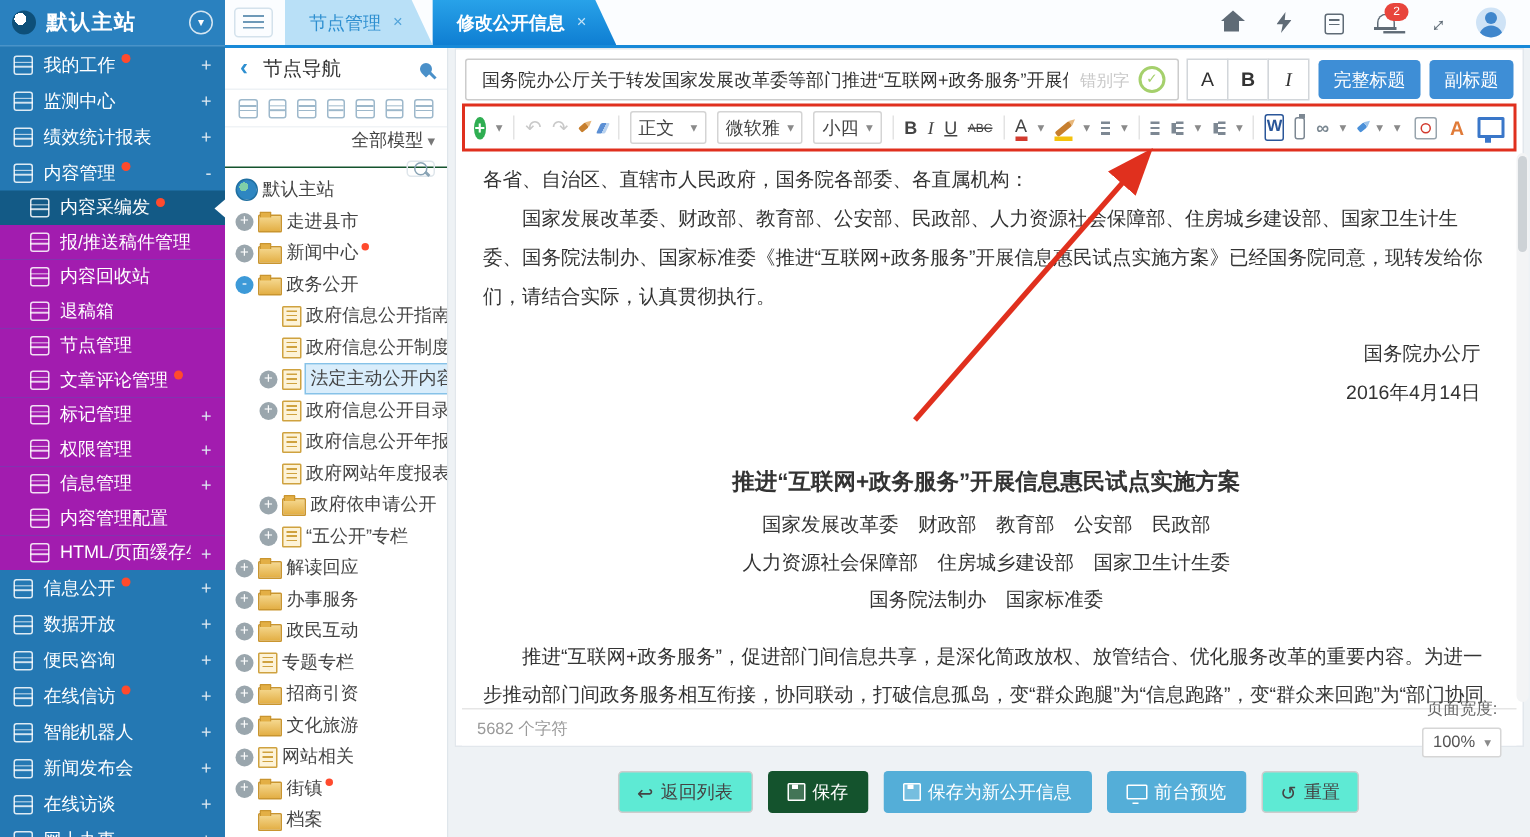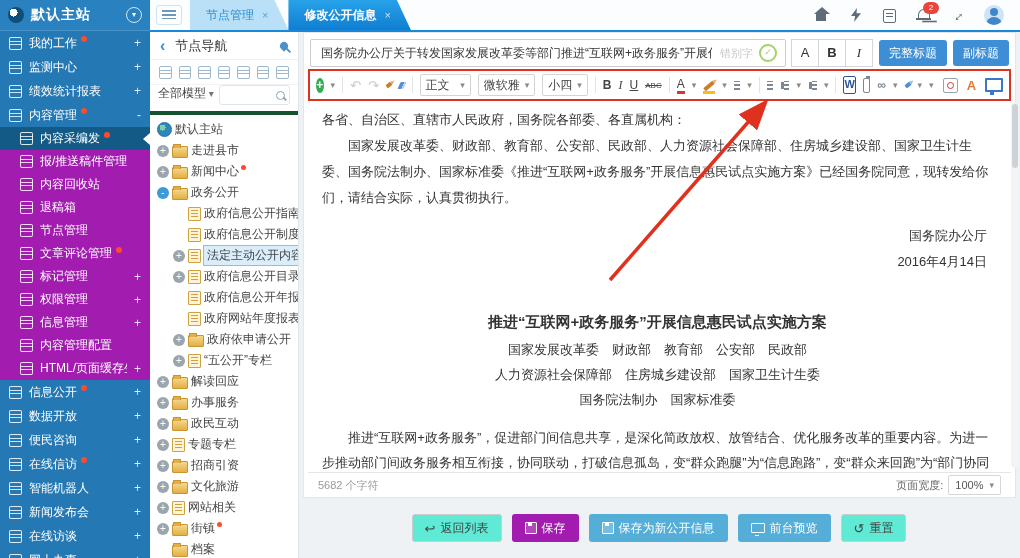--- a/index.html
+++ b/index.html
@@ -58,21 +58,21 @@
   .treepanel{position:absolute;left:150px;top:32px;width:148px;bottom:0;background:#fff;border-right:1px solid #dfe6eb;overflow:hidden;z-index:3;}
   .tree-head{height:27px;display:flex;align-items:center;padding:0 10px;font-size:13px;color:#333;border-bottom:1px solid #eef2f5;}
   .back-ch{color:#2e8fd0;font-size:13px;margin-right:10px;}
   .back-ch::after{content:"‹";font-size:16px;font-weight:bold;}
   .tree-title{flex:1;}
   .pin{width:8px;height:8px;background:#4a90c9;border-radius:50% 50% 50% 0;transform:rotate(-45deg);position:relative;}
   .pin::after{content:"";position:absolute;left:3px;top:7px;width:1.5px;height:6px;background:#4a90c9;}
   .tree-tools{height:24px;display:flex;align-items:center;gap:7px;padding:0 9px;border-bottom:1px solid #f0f3f6;}
   .tt{width:11px;height:11px;border:1px solid #9db8cb;border-radius:2px;background:linear-gradient(transparent 3px,#9db8cb 3px,#9db8cb 4px,transparent 4px,transparent 6px,#9db8cb 6px,#9db8cb 7px,transparent 7px);}
   .tt.right{margin-left:auto;}
-  .filter-row{height:26px;display:flex;align-items:flex-start;gap:5px;padding:0 8px;border-bottom:4px solid #14532d;}
+  .filter-row{height:26px;display:flex;align-items:flex-end;gap:5px;padding:0 8px;border-bottom:1px solid #14532d;flex-direction:column;}
   .fsel{font-size:12px;color:#444;white-space:nowrap;}
   .fsel::after{content:" ▾";color:#777;font-size:10px;}
   .fsearch{flex:1;height:18px;border:1px solid #dfe6eb;border-radius:3px;display:flex;align-items:center;justify-content:flex-end;padding:0 4px;}
   .mag{width:7px;height:7px;border:1.5px solid #8aa4b5;border-radius:50%;position:relative;}
   .mag::after{content:"";position:absolute;left:6px;top:6px;width:4px;height:1.5px;background:#8aa4b5;transform:rotate(45deg);}
   .tree{padding:4px 2px;font-size:12px;color:#444;}
   .trow{height:21px;display:flex;align-items:center;gap:3px;padding-left:5px;white-space:nowrap;}
   .trow.d1{padding-left:21px;}
   .tg{width:12px;height:12px;border-radius:50%;flex:0 0 auto;color:#fff;font-size:10px;line-height:11px;text-align:center;}
   .tg.plus{background:#9aa6ad;}
@@ -149,27 +149,27 @@
   .p-right{text-align:right;padding-right:6px;}
   .p-right.first{margin-top:12px;}
   .p-cb{text-align:center;font-weight:bold;font-size:15px;margin-top:32px !important;line-height:30px;}
   .p-c{text-align:center;line-height:25px;}
   .p-last{margin-top:13px !important;line-height:25px;}
   .vscroll{position:absolute;right:1px;top:70px;bottom:90px;width:8px;background:#f3f4f5;border-radius:4px;}
   .vthumb{position:absolute;left:1px;right:1px;top:2px;height:64px;background:#cdd2d6;border-radius:3px;}
 
   .statusbar{position:absolute;left:4px;right:4px;bottom:0;height:24px;background:#fff;border-top:1px solid #e6e6e6;
              display:flex;align-items:center;padding:0 10px;font-size:11px;color:#9a9a9a;}
-  .sb-right{margin-left:auto;display:flex;align-items:center;gap:5px;color:#666;}
+  .sb-right{margin-left:auto;display:flex;align-items:center;gap:5px;color:#666;flex-direction:column;}
   .pw-sel{border:1px solid #d6d6d6;border-radius:2px;height:18px;display:flex;align-items:center;gap:6px;padding:0 6px;background:#fff;color:#555;}
 
   .bottom-strip{position:absolute;left:0;right:0;bottom:0;height:60px;display:flex;align-items:center;justify-content:center;gap:10px;}
   .act{height:28px;border-radius:3px;font-size:12px;display:flex;align-items:center;gap:5px;padding:0 12px;border:1px solid transparent;white-space:nowrap;}
   .act.white{background:#5eead4;border-color:#ccc;color:#444;}
-  .act.dark{background:#a21caf;color:#fff;}
+  .act.dark{background:#14532d;color:#fff;}
   .act.light{background:#54aed8;color:#fff;}
   .ic-back::before{content:"↩";font-size:13px;}
   .ic-reset::before{content:"↺";font-size:13px;}
   .ic-floppy{width:10px;height:10px;background:#fff3;border:1.5px solid #fff;border-radius:1px;position:relative;}
   .ic-floppy::before{content:"";position:absolute;left:2px;top:0;width:4px;height:3px;background:#fff;}
   .ic-mon{width:12px;height:8px;border:1.5px solid #fff;border-radius:1px;position:relative;}
   .ic-mon::after{content:"";position:absolute;left:3px;bottom:-4px;width:4px;height:2px;border-bottom:1.5px solid #fff;}
 
   .anno-arrow{position:absolute;left:0;top:0;width:100%;height:100%;pointer-events:none;z-index:7;}
 </style>

